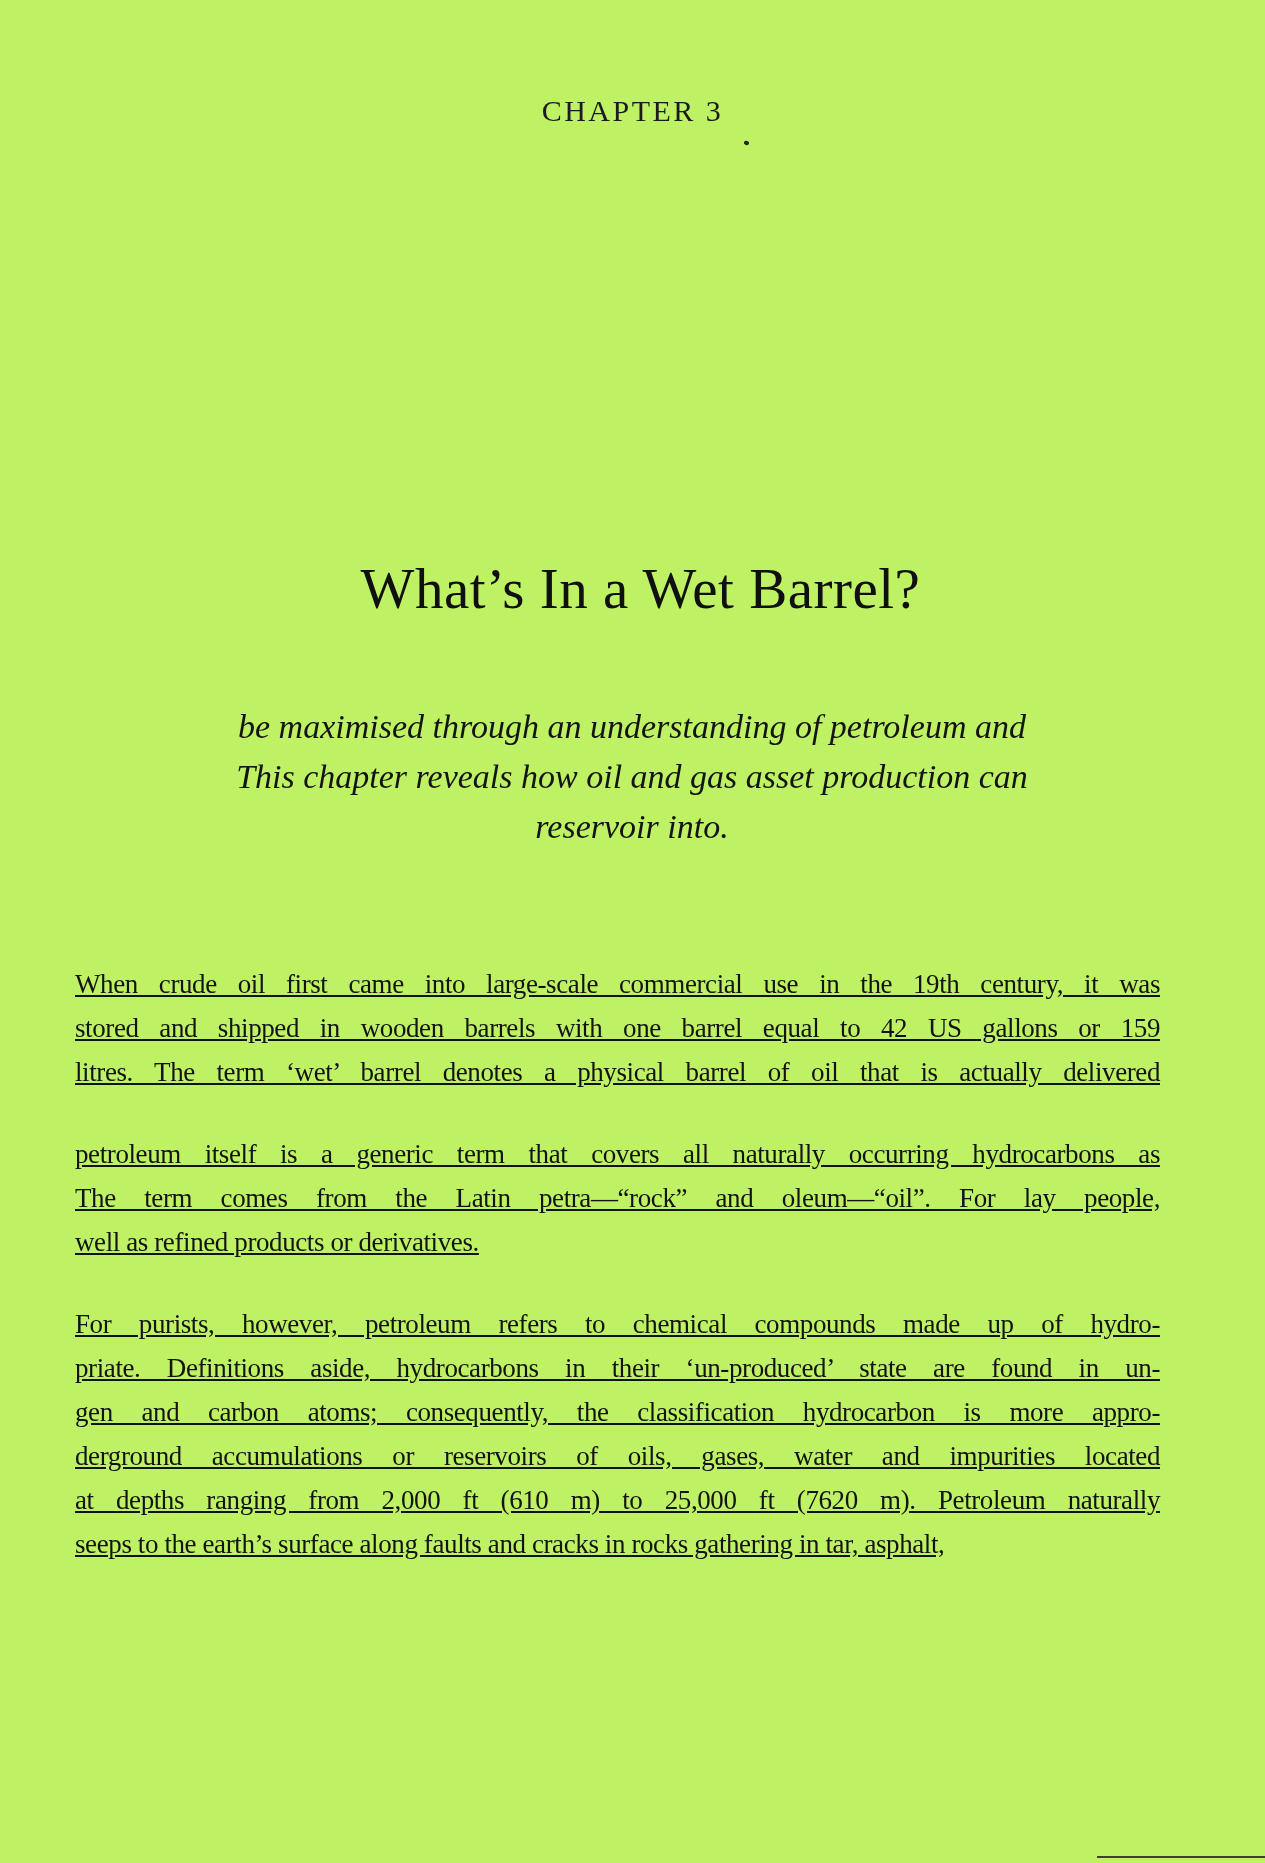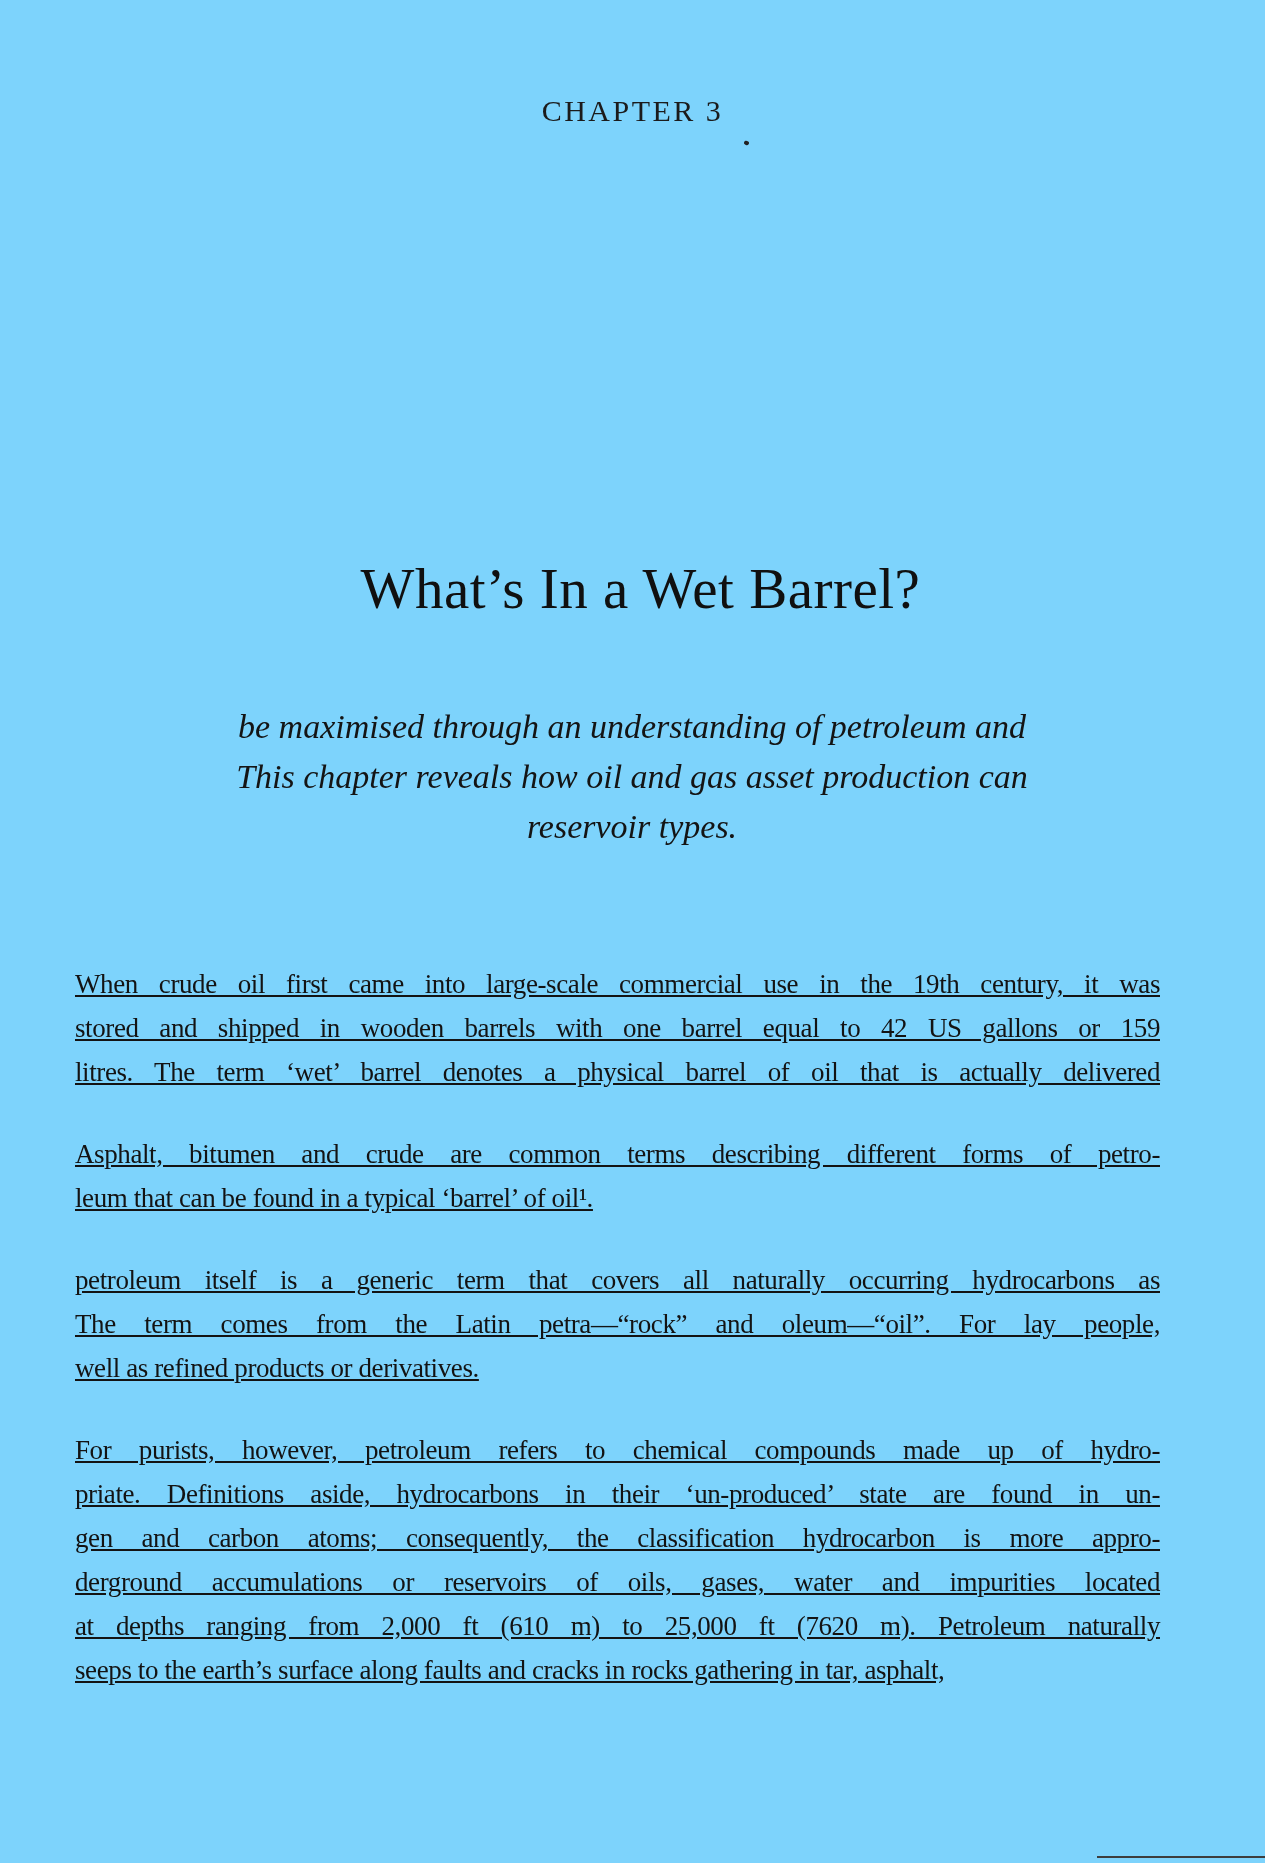--- a/index.html
+++ b/index.html
@@ -4,21 +4,21 @@
 <style>
   html, body {
     margin: 0;
     padding: 0;
     background: #ffffff;
   }
   .page {
     position: relative;
     width: 1265px;
     height: 1863px;
-    background: #7dd3fc;
+    background: #bef264;
     color: #151515;
     font-family: "Liberation Serif", serif;
     overflow: hidden;
   }
   .chapter-label {
     position: absolute;
     top: 94px;
     left: 0;
     width: 100%;
     text-align: center;
@@ -96,32 +96,28 @@
 <div class="page">
   <div class="chapter-label">CHAPTER 3</div>
 
   <div class="stray-dot"></div>
 
   <h1 class="title">What’s In a Wet Barrel?</h1>
 
   <div class="epigraph">
     <div class="epi-line">be maximised through an understanding of  petroleum and</div>
     <div class="epi-line">This chapter reveals how oil and gas asset production can</div>
-    <div class="epi-line">reservoir types.</div>
+    <div class="epi-line">reservoir into.</div>
   </div>
 
   <div class="body-text">
       <div class="para">
         <div class="line">When crude oil first came into large-scale commercial use in the 19th century, it was</div>
         <div class="line">stored and shipped in wooden barrels with one barrel equal to 42 US gallons or 159</div>
         <div class="line">litres. The term ‘wet’ barrel denotes a physical barrel of oil that is actually delivered</div>
-      </div>
-      <div class="para">
-        <div class="line">Asphalt, bitumen and crude are common terms describing different forms of petro-</div>
-        <div class="line last">leum that can be found in a typical ‘barrel’ of oil¹.</div>
       </div>
       <div class="para">
         <div class="line">petroleum itself is a generic term that covers all naturally occurring hydrocarbons as</div>
         <div class="line">The term comes from the Latin petra—“rock” and oleum—“oil”. For lay people,</div>
         <div class="line last">well as refined products or derivatives.</div>
       </div>
       <div class="para">
         <div class="line">For purists, however, petroleum refers to chemical compounds made up of hydro-</div>
         <div class="line">priate. Definitions aside, hydrocarbons in their ‘un-produced’ state are found in un-</div>
         <div class="line">gen and carbon atoms; consequently, the classification hydrocarbon is more appro-</div>

